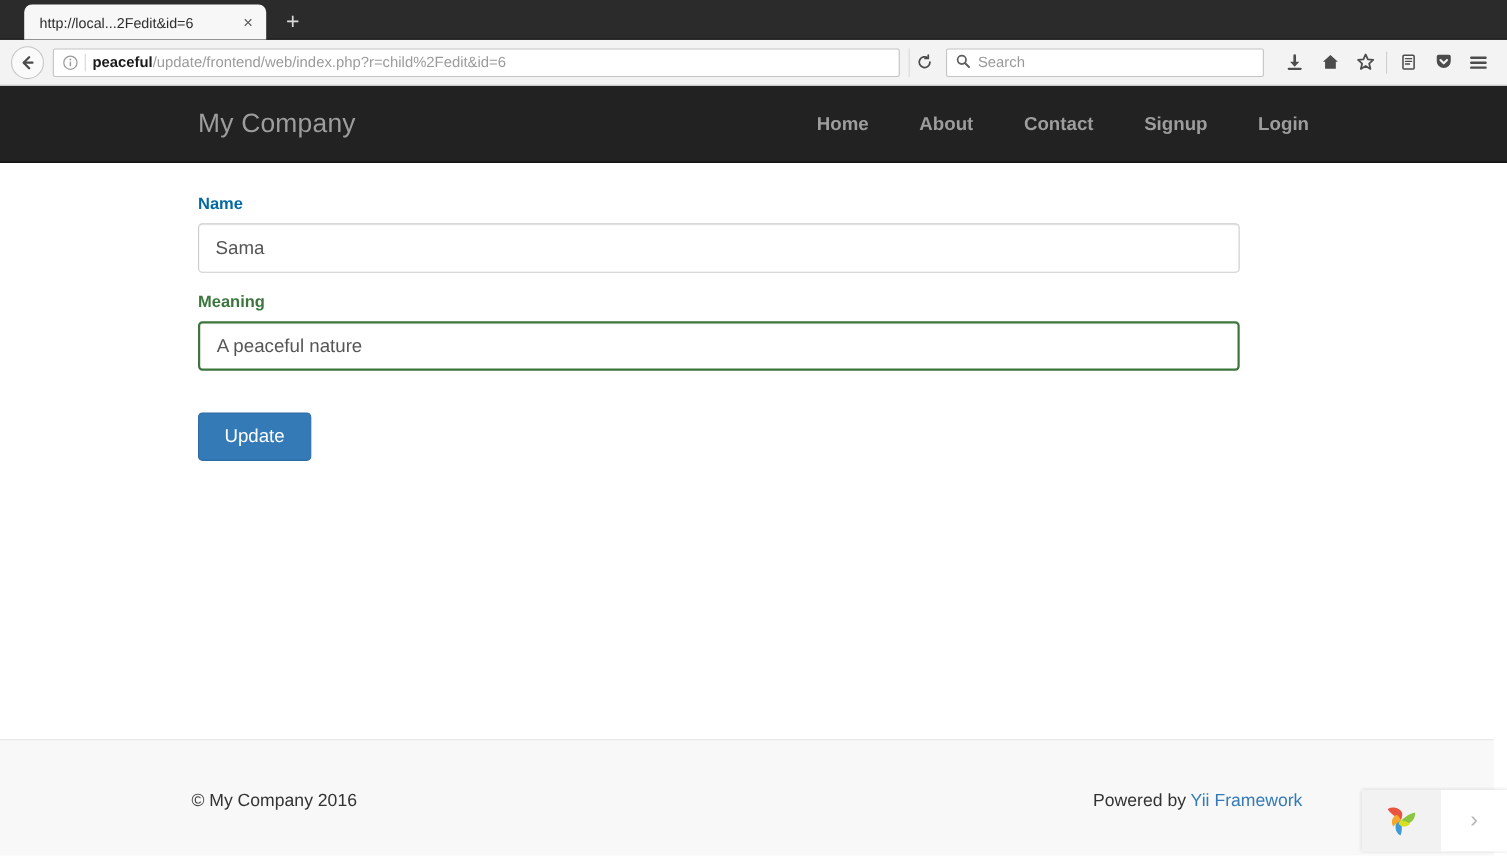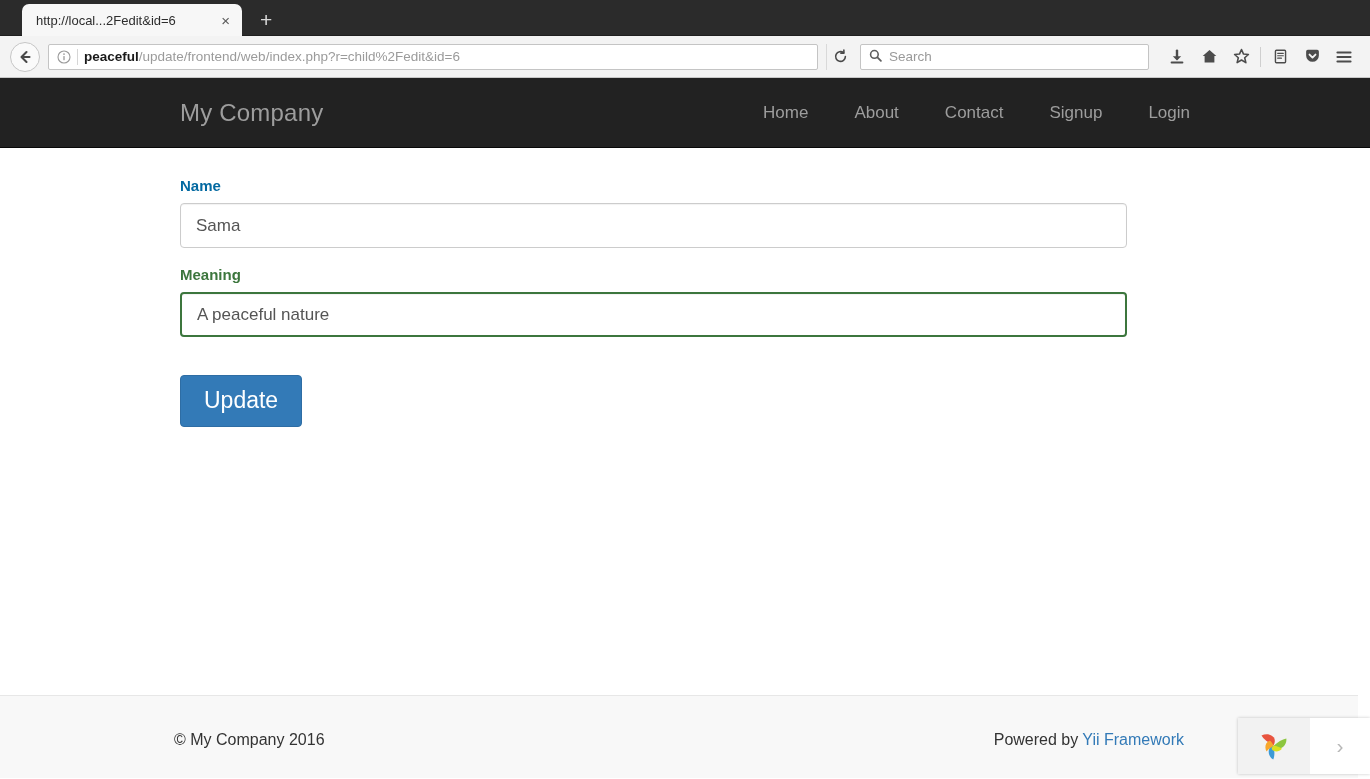--- a/index.html
+++ b/index.html
@@ -168,21 +168,21 @@
     display: flex;
     align-items: center;
     justify-content: space-between;
     height: 100%;
   }
   #brand-link {
     color: #9d9d9d;
     font-size: 24px;
     letter-spacing: .2px;
   }
-  #main-nav { display: flex; align-items: center; }
+  #main-nav { display: flex; align-items: center; font-weight: bold; }
   #main-nav .nav-link {
     color: #9d9d9d;
     font-size: 17px;
     padding: 0 23px;
   }
   #main-nav .nav-link:last-child { padding-right: 0; }
 
   #content-container {
     width: 1010px;
     margin: 0 auto;
@@ -213,31 +213,31 @@
   .form-control.has-success {
     border: 2px solid #3c763d;
     line-height: 41px;
   }
   #update-button {
     margin-top: 20px;
     background: #337ab7;
     border: 1px solid #2e6da4;
     border-radius: 4px;
     color: #ffffff;
-    font-size: 23px;
+    font-size: 17px;
     padding: 11px 23px;
     line-height: 1.2;
     display: inline-block;
   }
 
   #site-footer {
     position: absolute;
     left: 0; right: 12px;
     bottom: 0;
-    height: 83px;
+    height: 106px;
     background: #f8f8f8;
     border-top: 1px solid #e7e7e7;
   }
   #footer-inner {
     width: 1010px;
     margin: 0 auto;
     height: 100%;
     display: flex;
     align-items: center;
     justify-content: space-between;

